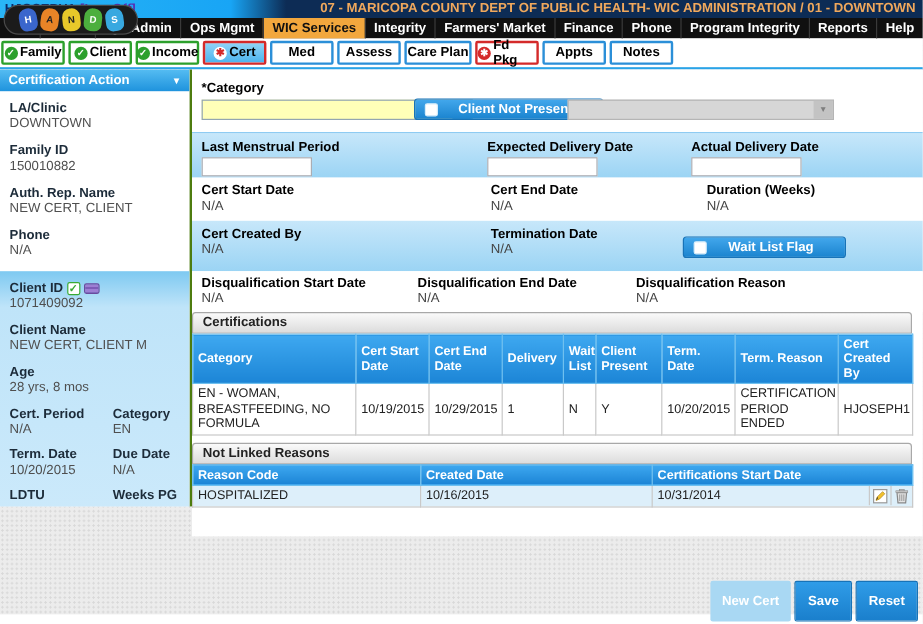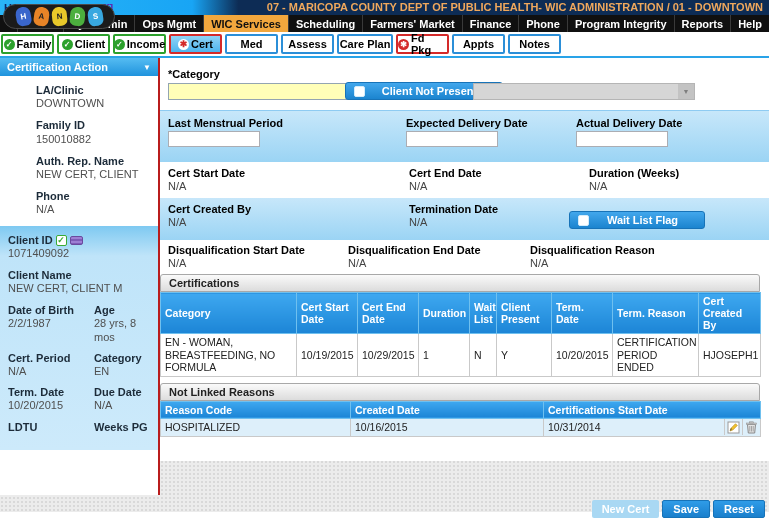--- a/index.html
+++ b/index.html
@@ -34,40 +34,40 @@
   .tab.redsel { border-color:#d42a2a; background:linear-gradient(180deg,#90d3f6,#4db4ee); }
   .tab.red { border-color:#d42a2a; }
   .tic { width:11px; height:11px; border-radius:50%; display:flex; align-items:center; justify-content:center; font-size:8px; font-weight:bold; flex:none; }
   .tic.check { background:#2ca02c; color:#fff; }
   .tic.astred { background:#fff; color:#d42a2a; font-size:9px; }
   .tic.astwhite { background:#d42a2a; color:#fff; font-size:8px; }
   .blue-strip { height:2px; background:#29a3e8; }
   
   .body-row { display:flex; align-items:flex-start; }
   
-  .sidebar { width:160px; flex:none; border-right:2px solid #b91c1c; background:#fff; height:437px; overflow:hidden; }
+  .sidebar { width:160px; flex:none; border-right:2px solid #4d7c0f; background:#fff; height:364px; overflow:hidden; }
   .sidebar-header { height:18px; background:linear-gradient(180deg,#55bcf2,#1f93dd); color:#fff; font-weight:bold; display:flex; align-items:center; padding:0 7px; cursor:pointer; }
   .sidebar-header .arrow { margin-left:auto; font-size:8px; }
-  .sb-white { padding:8px 8px 0;margin-left:28px; }
+  .sb-white { padding:8px 8px 0; }
   .sb-field { margin-bottom:9px; }
   .sb-label { font-weight:bold; color:#1c2b39; line-height:1.2; }
   .sb-value { color:#4f4f4f; line-height:1.2; }
   .sb-blue { background:linear-gradient(180deg,#7ec9f1 0px,#bfe4f9 30px,#cdeafb 100%); padding:8px 8px 0; height:224px; }
   .sb-idrow { display:flex; align-items:center; gap:3px; }
   .icon-chk { width:11px; height:11px; background:#fff; border:1px solid #3aaa35; border-radius:2px; color:#3aaa35; font-size:9px; font-weight:bold; line-height:9px; text-align:center; display:inline-block; }
   .icon-card { width:13px; height:9px; border:1px solid #6a4a9e; border-radius:2px; background:repeating-linear-gradient(180deg,#9d7fd4 0 2px,#7e5cb8 2px 4px); display:inline-block; }
   .sb-pair { display:grid; grid-template-columns:86px 1fr; margin-bottom:8px; }
   
   .main { flex:1; position:relative; }
   .main-content { background:#fff; padding-bottom:18px; }
   .frow { position:relative; }
   .frow .flabel { position:absolute; font-weight:bold; color:#000; white-space:nowrap; }
   .frow .fvalue { position:absolute; color:#444; }
   .frow1 { height:52px; background:#fff; }
-  .frow2 { height:52px; background:linear-gradient(180deg,#c7e7fa,#9bd4f4); border-top:1px solid #8ecbf2; }
+  .frow2 { height:38px; background:linear-gradient(180deg,#c7e7fa,#9bd4f4); border-top:1px solid #8ecbf2; }
   .frow3 { height:36px; background:#fff; }
   .frow4 { height:42px; background:linear-gradient(180deg,#c7e7fa,#9bd4f4); }
   .frow5 { height:34px; background:#fff;text-align:center; }
   .sel { position:absolute; height:17px; border:1px solid #93a5b1; background:#ffffb8; }
   .sel .sel-btn { position:absolute; right:0; top:0; bottom:0; width:16px; background:linear-gradient(180deg,#4fb2ee,#1d87d4); color:#fff; font-size:7px; display:flex; align-items:center; justify-content:center; cursor:pointer; }
   .sel.disabled { background:#d6d6d6; border-color:#b5b5b5; }
   .sel.disabled .sel-btn { background:#c3c3c3; color:#7e7e7e; }
   .inp { position:absolute; width:92px; height:16px; background:#fff; border:1px solid #abadb3; font-family:"Liberation Sans",sans-serif; font-size:11px; padding:0 2px; }
   .chk-btn { position:absolute; height:18px; background:linear-gradient(180deg,#42a7ec,#1b84cf); border:1px solid #1773b8; border-radius:3px; color:#fff; font-weight:bold; display:flex; align-items:center; padding:0 8px; cursor:pointer; }
   .chk-box { width:11px; height:11px; background:#fff; border:1px solid #d5ecfa; border-radius:2px; flex:none; }
@@ -78,21 +78,21 @@
   table { border-collapse:collapse; width:600px; table-layout:fixed; font-size:10.5px; }
   th { background:linear-gradient(180deg,#3ea8f0,#1c85d6); color:#fff; text-align:left; padding:2px 4px; border:1px solid #6fc0ef; font-weight:bold; line-height:1.15; }
   td { border:1px solid #c9c9c9; background:#fff; color:#222; padding:2px 4px; line-height:1.2; vertical-align:middle; }
   .nl td { background:#ddeffa; }
   .nl-last { display:flex; align-items:center; }
   .nl-last .date { flex:1; }
   .icon-cell { width:18px; height:16px; display:flex; align-items:center; justify-content:center; border-left:1px solid #c9c9c9; cursor:pointer; flex:none; }
   
   .bottom-strip { position:absolute; left:0; bottom:0; width:769px; height:8px; background:#fff; }
   .footer-btns { position:absolute; right:4px; bottom:2px; display:flex; gap:3px; }
-  .btn { height:18px; border-radius:2px; color:#fff; font-weight:bold; font-size:11px; display:flex; align-items:center; justify-content:center; padding:0 10px; cursor:pointer; border:none; font-family:"Liberation Sans",sans-serif; }
+  .btn { height:34px; border-radius:2px; color:#fff; font-weight:bold; font-size:11px; display:flex; align-items:center; justify-content:center; padding:0 10px; cursor:pointer; border:none; font-family:"Liberation Sans",sans-serif; }
   .btn.disabled { background:#a9d8f3; }
   .btn.primary { background:linear-gradient(180deg,#2f9ce8,#1a7fcc); border:1px solid #1773b8; }
 </style>
 </head>
 <body>
 
 <div class="top-bar">
   <span class="user-label">HJOSEPH1</span>
   <span class="logoff-link">[Log Off]</span>
   <span class="top-title">07 - MARICOPA COUNTY DEPT OF PUBLIC HEALTH- WIC ADMINISTRATION / 01 - DOWNTOWN</span>
@@ -104,21 +104,21 @@
   <span class="hand h3">N</span>
   <span class="hand h4">D</span>
   <span class="hand h5">S</span>
 </div>
 
 <div class="menu-bar">
   <div class="menu-item">Home</div>
   <div class="menu-item">Sys Admin</div>
   <div class="menu-item">Ops Mgmt</div>
   <div class="menu-item active">WIC Services</div>
-  <div class="menu-item">Scheduling</div>
+  <div class="menu-item">Integrity</div>
   <div class="menu-item">Farmers' Market</div>
   <div class="menu-item">Finance</div>
   <div class="menu-item">Phone</div>
   <div class="menu-item">Program Integrity</div>
   <div class="menu-item">Reports</div>
   <div class="menu-item">Help</div>
 </div>
 
 <div class="tab-bar">
   <div class="tab green">
@@ -191,24 +191,20 @@
           <span class="icon-chk">✓</span>
           <span class="icon-card"></span>
         </div>
         <div class="sb-value">1071409092</div>
       </div>
       <div class="sb-field">
         <div class="sb-label">Client Name</div>
         <div class="sb-value">NEW CERT, CLIENT M</div>
       </div>
       <div class="sb-pair">
-        <div>
-            <div class="sb-label">Date of Birth</div>
-            <div class="sb-value">2/2/1987</div>
-          </div>
         <div>
             <div class="sb-label">Age</div>
             <div class="sb-value">28 yrs, 8 mos</div>
           </div>
       </div>
       <div class="sb-pair">
         <div>
             <div class="sb-label">Cert. Period</div>
             <div class="sb-value">N/A</div>
           </div>
@@ -310,21 +306,21 @@
               <col style="width:55px">
               <col style="width:61px">
               <col style="width:86px">
               <col style="width:62px">
           </colgroup>
           <thead>
             <tr>
               <th>Category</th>
               <th>Cert Start Date</th>
               <th>Cert End Date</th>
-              <th>Duration</th>
+              <th>Delivery</th>
               <th>Wait List</th>
               <th>Client Present</th>
               <th>Term. Date</th>
               <th>Term. Reason</th>
               <th>Cert Created By</th>
             </tr>
           </thead>
           <tbody>
             <tr>
               <td>EN - WOMAN, BREASTFEEDING, NO FORMULA</td>

